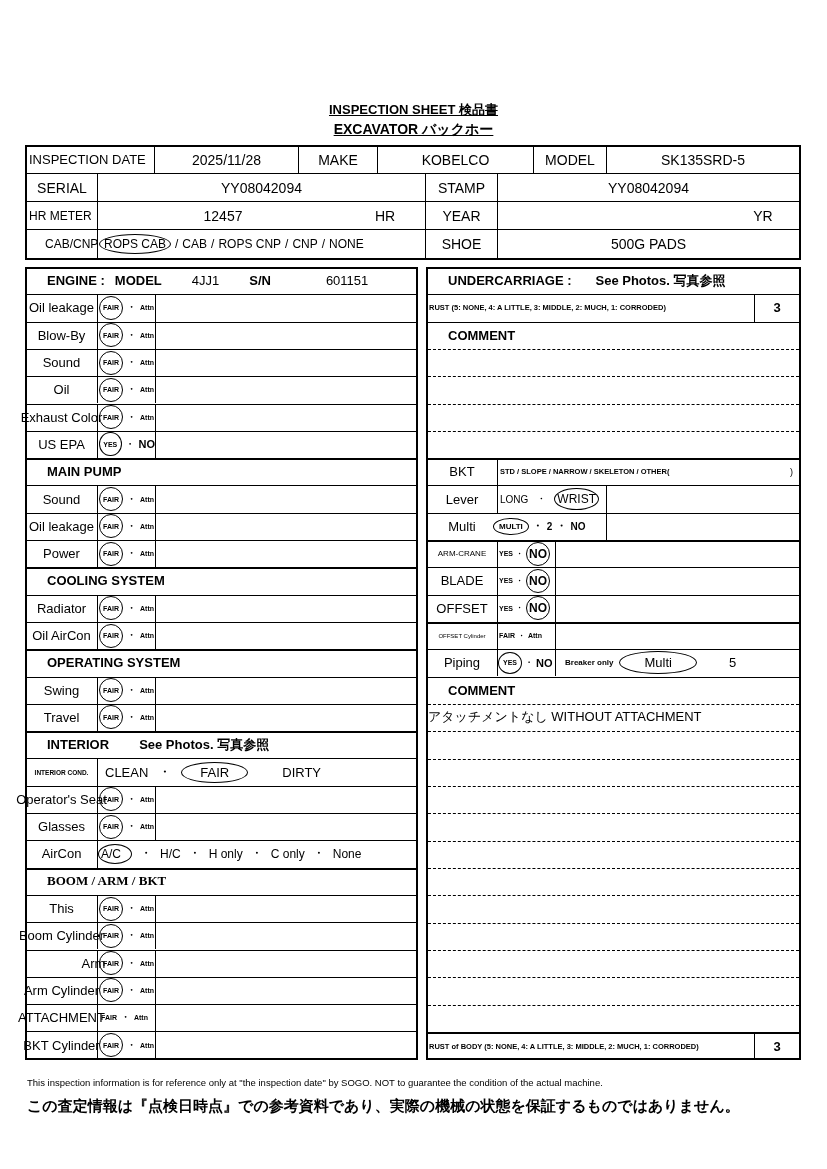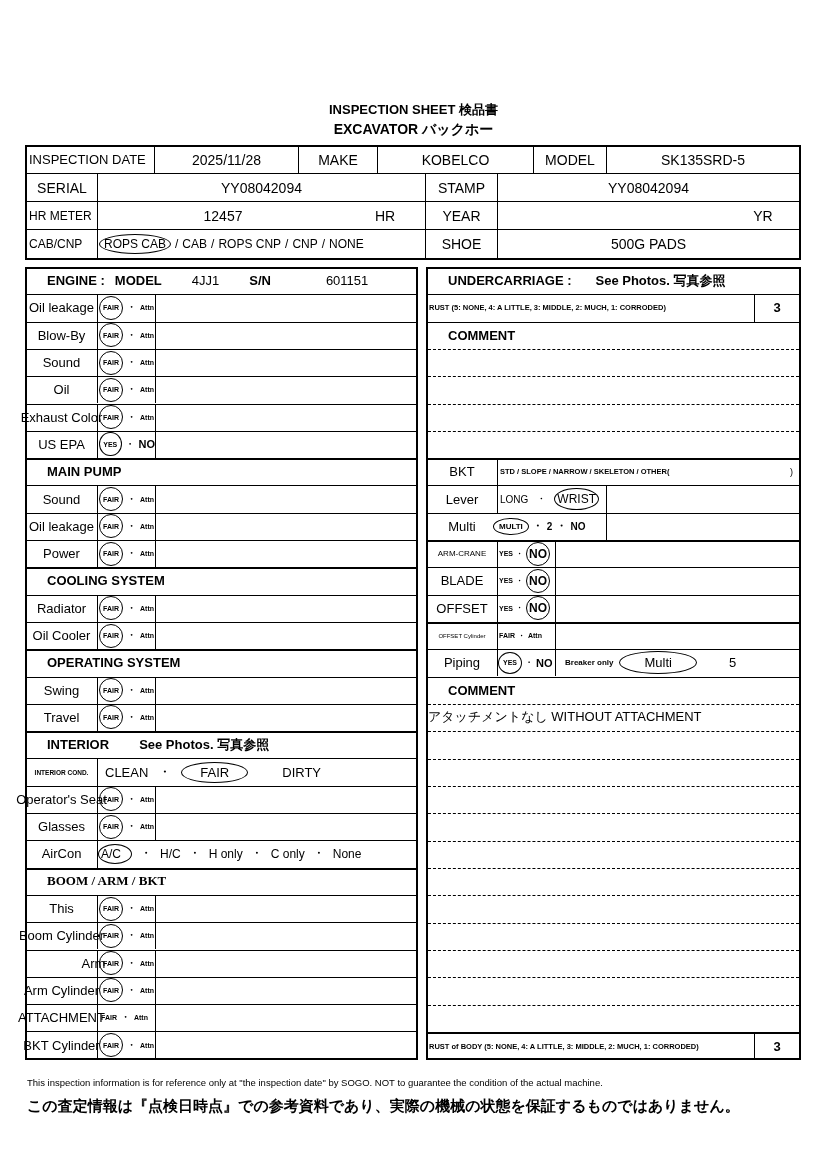--- a/index.html
+++ b/index.html
@@ -1,18 +1,18 @@
 <!DOCTYPE html>
 <html><head>
 <meta charset="utf-8">
 <style>
   html,body{margin:0;padding:0;background:#fff;}
   body{width:827px;height:1169px;position:relative;overflow:hidden;font-family:"Liberation Sans","DejaVu Sans",sans-serif;color:#000;}
   .abs{position:absolute;box-sizing:border-box;}
-  .t1{left:0;width:827px;text-align:center;font-weight:bold;font-size:13px;}
+  .t1{left:0;width:827px;text-align:center;font-weight:bold;font-size:13px;text-decoration:underline;}
   .box{border:2px solid #000;}
   .cell{position:absolute;box-sizing:border-box;display:flex;align-items:center;justify-content:center;font-size:14px;white-space:nowrap;overflow:visible;}
   .hline{position:absolute;height:0;border-top:1.5px solid #000;}
   .hthick{position:absolute;height:0;border-top:2px solid #000;}
   .vline{position:absolute;width:0;border-left:1.5px solid #000;}
   .dash{position:absolute;height:0;border-top:1.5px dashed #000;}
   .sect{position:absolute;box-sizing:border-box;font-weight:bold;font-size:13px;display:flex;align-items:center;padding-left:21px;white-space:nowrap;}
   .fairsel{position:absolute;box-sizing:border-box;display:flex;align-items:center;font-size:7px;font-weight:bold;white-space:nowrap;}
   .circ{display:inline-flex;align-items:center;justify-content:center;border:1.5px solid #000;border-radius:50%;box-sizing:border-box;}
   .fairc{width:24px;height:24px;font-size:7px;font-weight:bold;margin-left:1px;}
@@ -52,21 +52,21 @@
 <div class="cell" style="left:426px;top:174px;width:71px;height:27px;">STAMP</div>
 <div class="cell" style="left:498px;top:174px;width:301px;height:27px;">YY08042094</div>
 
 <div class="cell" style="left:27px;top:202px;width:70px;height:27px;font-size:12px;justify-content:flex-start;padding-left:2px;">HR METER</div>
 <div class="cell" style="left:98px;top:202px;width:250px;height:27px;">12457</div>
 <div class="cell" style="left:370px;top:202px;width:30px;height:27px;">HR</div>
 <div class="cell" style="left:426px;top:202px;width:71px;height:27px;">YEAR</div>
 <div class="cell" style="left:498px;top:202px;width:250px;height:27px;"></div>
 <div class="cell" style="left:748px;top:202px;width:30px;height:27px;">YR</div>
 
-<div class="cell" style="left:27px;top:230px;width:70px;height:28px;font-size:12px;justify-content:flex-start;padding-left:2px;">CAB/CNP</div>
+<div class="cell" style="left:27px;top:230px;width:70px;height:28px;font-size:12px;justify-content:flex-start;padding-left:18px;">CAB/CNP</div>
 <div class="cell" style="left:98px;top:230px;width:327px;height:28px;font-size:12px;justify-content:flex-start;padding-left:1px;">
   <span class="ov" style="padding:2px 4px;">ROPS CAB</span>
   <span class="sep">/</span>
   <span>CAB</span>
   <span class="sep">/</span>
   <span>ROPS CNP</span>
   <span class="sep">/</span>
   <span>CNP</span>
   <span class="sep">/</span>
   <span>NONE</span>
@@ -189,21 +189,21 @@
     <div class="cell" style="left:26px;top:594.5999999999999px;width:71px;height:27.3px;font-size:13px;">Radiator</div>
     <div class="fairsel" style="left:98px;top:594.5999999999999px;width:57px;height:27.3px;">
       <span class="circ fairc">FAIR</span>
       <span style="margin:0 4px;font-size:9px;">・</span>
       <span>Attn</span>
     </div>
     <div class="cell" style="left:163px;top:594.5999999999999px;height:27.3px;justify-content:flex-start;font-size:13px;"></div>
     <div class="hline" style="left:25px;width:393px;top:621.8999999999999px;"></div>
     <div class="vline" style="left:97px;top:621.8999999999999px;height:27.3px;"></div>
     <div class="vline" style="left:155px;top:621.8999999999999px;height:27.3px;"></div>
-    <div class="cell" style="left:26px;top:621.8999999999999px;width:71px;height:27.3px;font-size:13px;">Oil Cooler</div>
+    <div class="cell" style="left:26px;top:621.8999999999999px;width:71px;height:27.3px;font-size:13px;">Oil AirCon</div>
     <div class="fairsel" style="left:98px;top:621.8999999999999px;width:57px;height:27.3px;">
       <span class="circ fairc">FAIR</span>
       <span style="margin:0 4px;font-size:9px;">・</span>
       <span>Attn</span>
     </div>
     <div class="cell" style="left:163px;top:621.8999999999999px;height:27.3px;justify-content:flex-start;font-size:13px;"></div>
     <div class="hline" style="left:25px;width:393px;top:649.1999999999998px;"></div>
     <div class="hthick" style="left:25px;width:393px;top:649.1999999999998px;"></div>
     <div class="sect" style="left:26px;top:649.1999999999998px;width:391px;height:27.3px;">
       <span>OPERATING SYSTEM</span>

